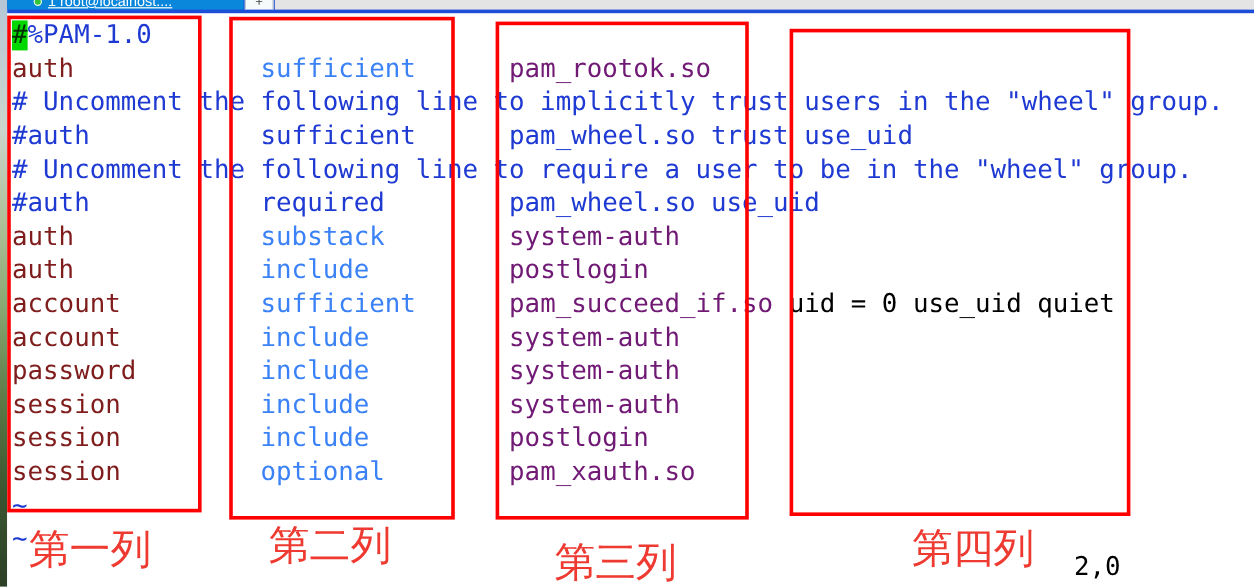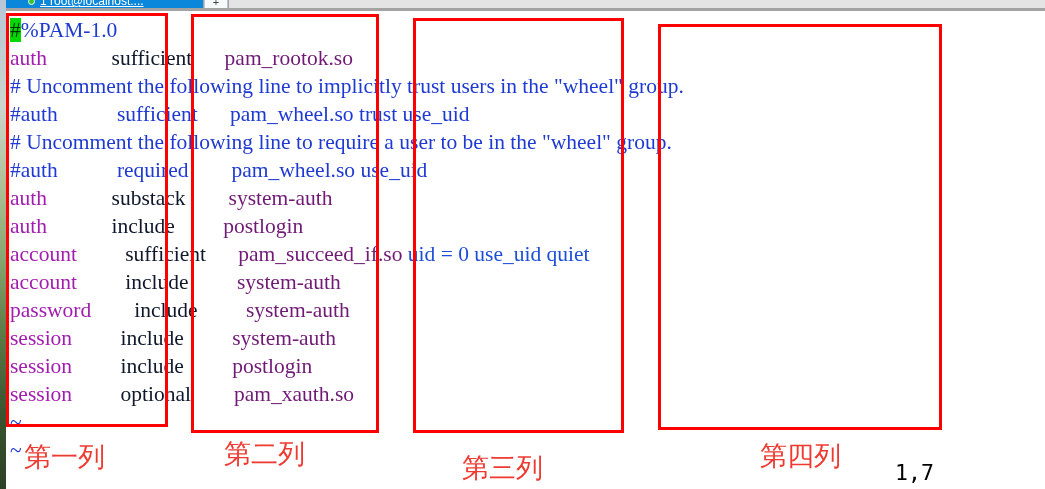--- a/index.html
+++ b/index.html
@@ -14,21 +14,21 @@
   .desktop-strip {
     position: absolute; left: 0; top: 0; width: 6px; height: 489px;
     background: linear-gradient(180deg,
       #b6c6d6 0%, #cbd5cb 22%, #aebf97 38%,
       #8aa873 52%, #5d7a48 68%, #3a5530 84%, #2c4026 100%);
   }
 
   
   .tabbar {
     position: absolute; left: 6px; top: 0; right: 0; height: 11px;
-    background: #a3a3a3;
+    background: #1d4ed8;
   }
   .tab-active {
     position: absolute; left: 0; top: 0; width: 197px; height: 8px;
     background: #0a86db; overflow: hidden; cursor: pointer;
   }
   .tab-active .tab-text {
     position: absolute; left: 34px; top: -6px;
     color: #ffffff; font-size: 12px; white-space: nowrap;
     text-decoration: underline;
   }
@@ -56,26 +56,26 @@
     position: absolute; left: 6px; top: 0; right: 0; bottom: 0;
     background: #ffffff;
   }
   .code {
     position: absolute; left: 4px; top: 16px;
     font-family: "DejaVu Sans Mono", monospace;
     font-size: 21.5px; line-height: 28px;
     white-space: pre;
     color: #000;
   }
-  .code .line { height: 28px; font-family: Liberation Serif, serif; }
+  .code .line { height: 28px; }
   .com   { color: #1e3ad2; }
-  .kw    { color: #a21caf; }
-  .ctl   { color: #0f172a; }
+  .kw    { color: #7f1d1d; }
+  .ctl   { color: #3b82f6; }
   .mod   { color: #701a75; }
-  .arg   { color: #1d4ed8; text-align: right; }
+  .arg   { color: #000000; text-align: right; }
   .tilde { color: #1e3ad2; }
   .cur   { background: #00d800; color: #003000; }
 
   
   .ruler {
     position: absolute; left: 889px; top: 460px;
     font-family: "DejaVu Sans Mono", monospace;
     font-size: 21.5px; color: #000;
   }
 
@@ -85,36 +85,36 @@
     background: transparent; pointer-events: none;
   }
   .abox1 { left: 6px;   top: 13px; width: 162px; height: 414px; }
   .abox2 { left: 191px; top: 14px; width: 188px; height: 419px; }
   .abox3 { left: 413px; top: 18px; width: 211px; height: 415px; }
   .abox4 { left: 658px; top: 24px; width: 284px; height: 406px; }
 
   
   .clabel {
     position: absolute;
-    color: #ee3a30; font-size: 27px; line-height: 26px;
-    font-family: Liberation Mono, monospace;
+    color: #ee3a30; font-size: 34px; line-height: 26px;
+    font-family: Liberation Serif, serif;
   }
   .clabel1 { left: 24px;  top: 446px; }
   .clabel2 { left: 224px; top: 443px; }
   .clabel3 { left: 462px; top: 457px; }
   .clabel4 { left: 760px; top: 445px; }
 </style>
 </head>
 <body>
 
 <div class="desktop-strip"></div>
 
 <div class="editor">
   <pre class="code" id="code-lines"><div class="line"><span class="cur">#</span><span class="com">%PAM-1.0</span></div><div class="line"><span class="kw">auth            </span><span class="ctl">sufficient      </span><span class="mod">pam_rootok.so</span></div><div class="line"><span class="com"># Uncomment the following line to implicitly trust users in the "wheel" group.</span></div><div class="line"><span class="com">#auth           sufficient      pam_wheel.so trust use_uid</span></div><div class="line"><span class="com"># Uncomment the following line to require a user to be in the "wheel" group.</span></div><div class="line"><span class="com">#auth           required        pam_wheel.so use_uid</span></div><div class="line"><span class="kw">auth            </span><span class="ctl">substack        </span><span class="mod">system-auth</span></div><div class="line"><span class="kw">auth            </span><span class="ctl">include         </span><span class="mod">postlogin</span></div><div class="line"><span class="kw">account         </span><span class="ctl">sufficient      </span><span class="mod">pam_succeed_if.so</span><span class="arg"> uid = 0 use_uid quiet</span></div><div class="line"><span class="kw">account         </span><span class="ctl">include         </span><span class="mod">system-auth</span></div><div class="line"><span class="kw">password        </span><span class="ctl">include         </span><span class="mod">system-auth</span></div><div class="line"><span class="kw">session         </span><span class="ctl">include         </span><span class="mod">system-auth</span></div><div class="line"><span class="kw">session         </span><span class="ctl">include         </span><span class="mod">postlogin</span></div><div class="line"><span class="kw">session         </span><span class="ctl">optional        </span><span class="mod">pam_xauth.so</span></div><div class="line"><span class="tilde">~</span></div><div class="line"><span class="tilde">~</span></div></pre>
-  <div class="ruler">1,7</div>
+  <div class="ruler">2,0</div>
 </div>
 
 <div class="tabbar">
   <div class="tab-active">
     <span class="tab-dot"></span>
     <span class="tab-text">1 root@localhost:...</span>
   </div>
   <div class="tab-plus">
     <span class="plus-text">+</span>
   </div>

